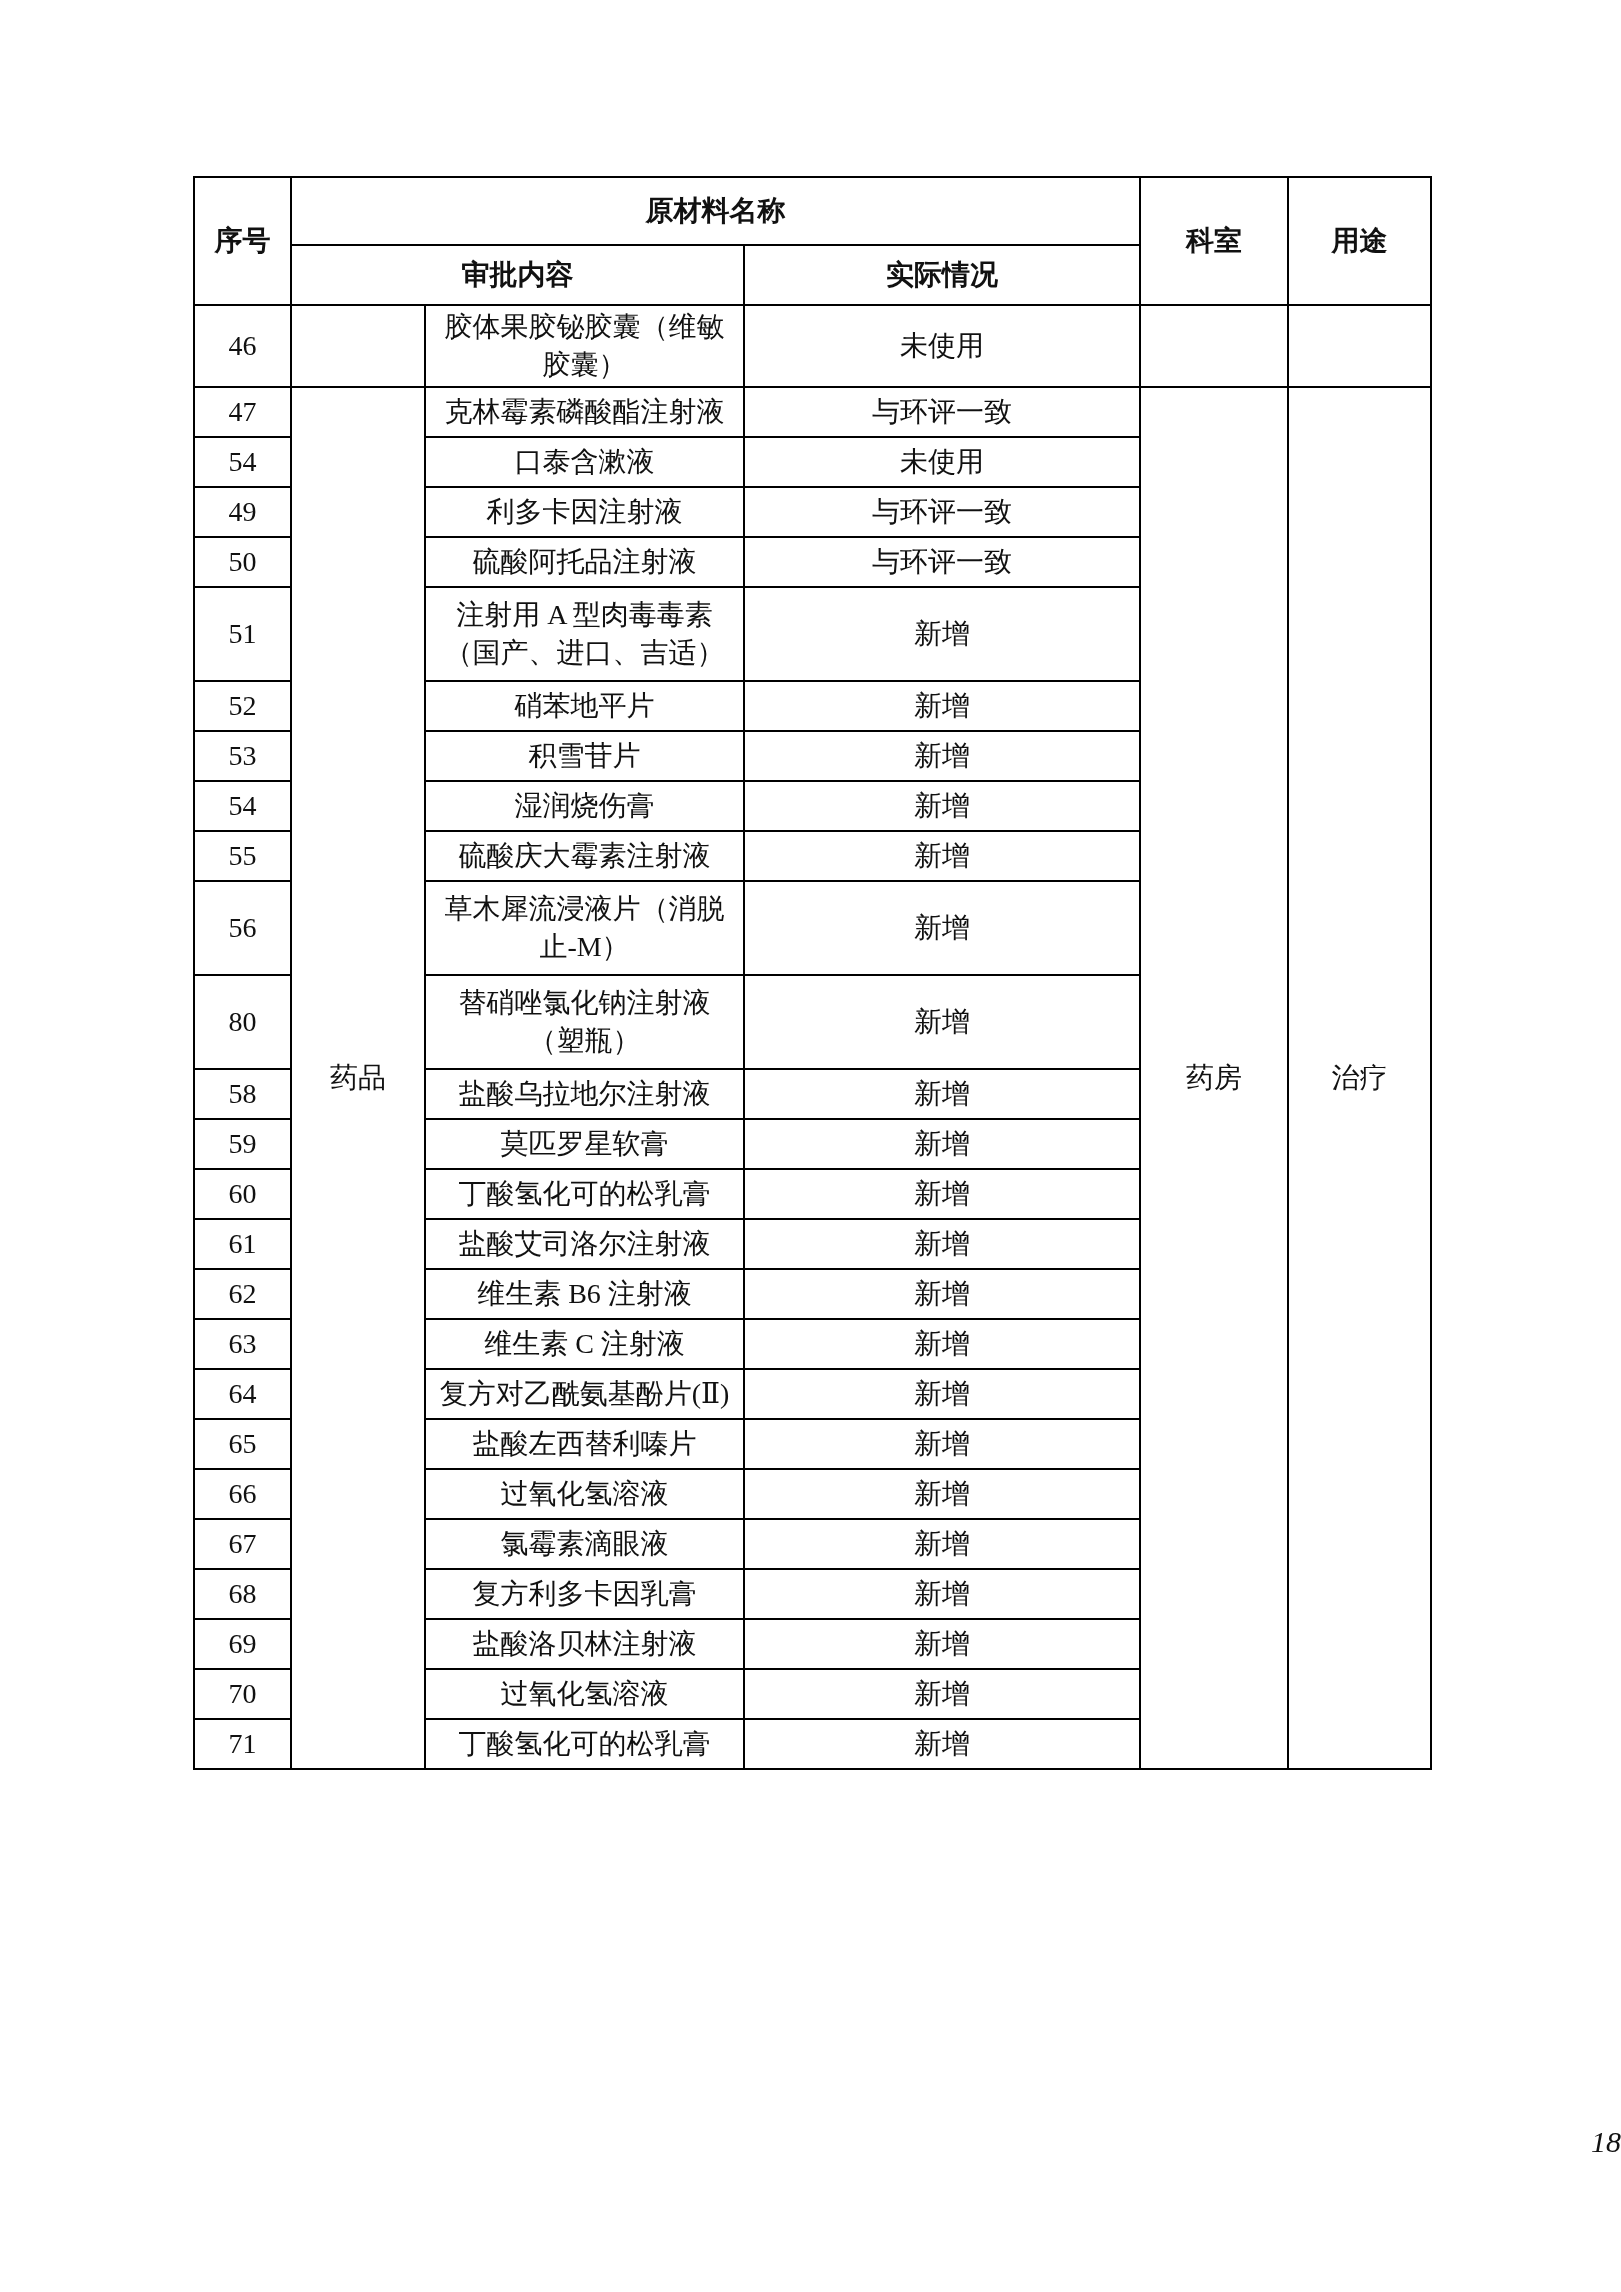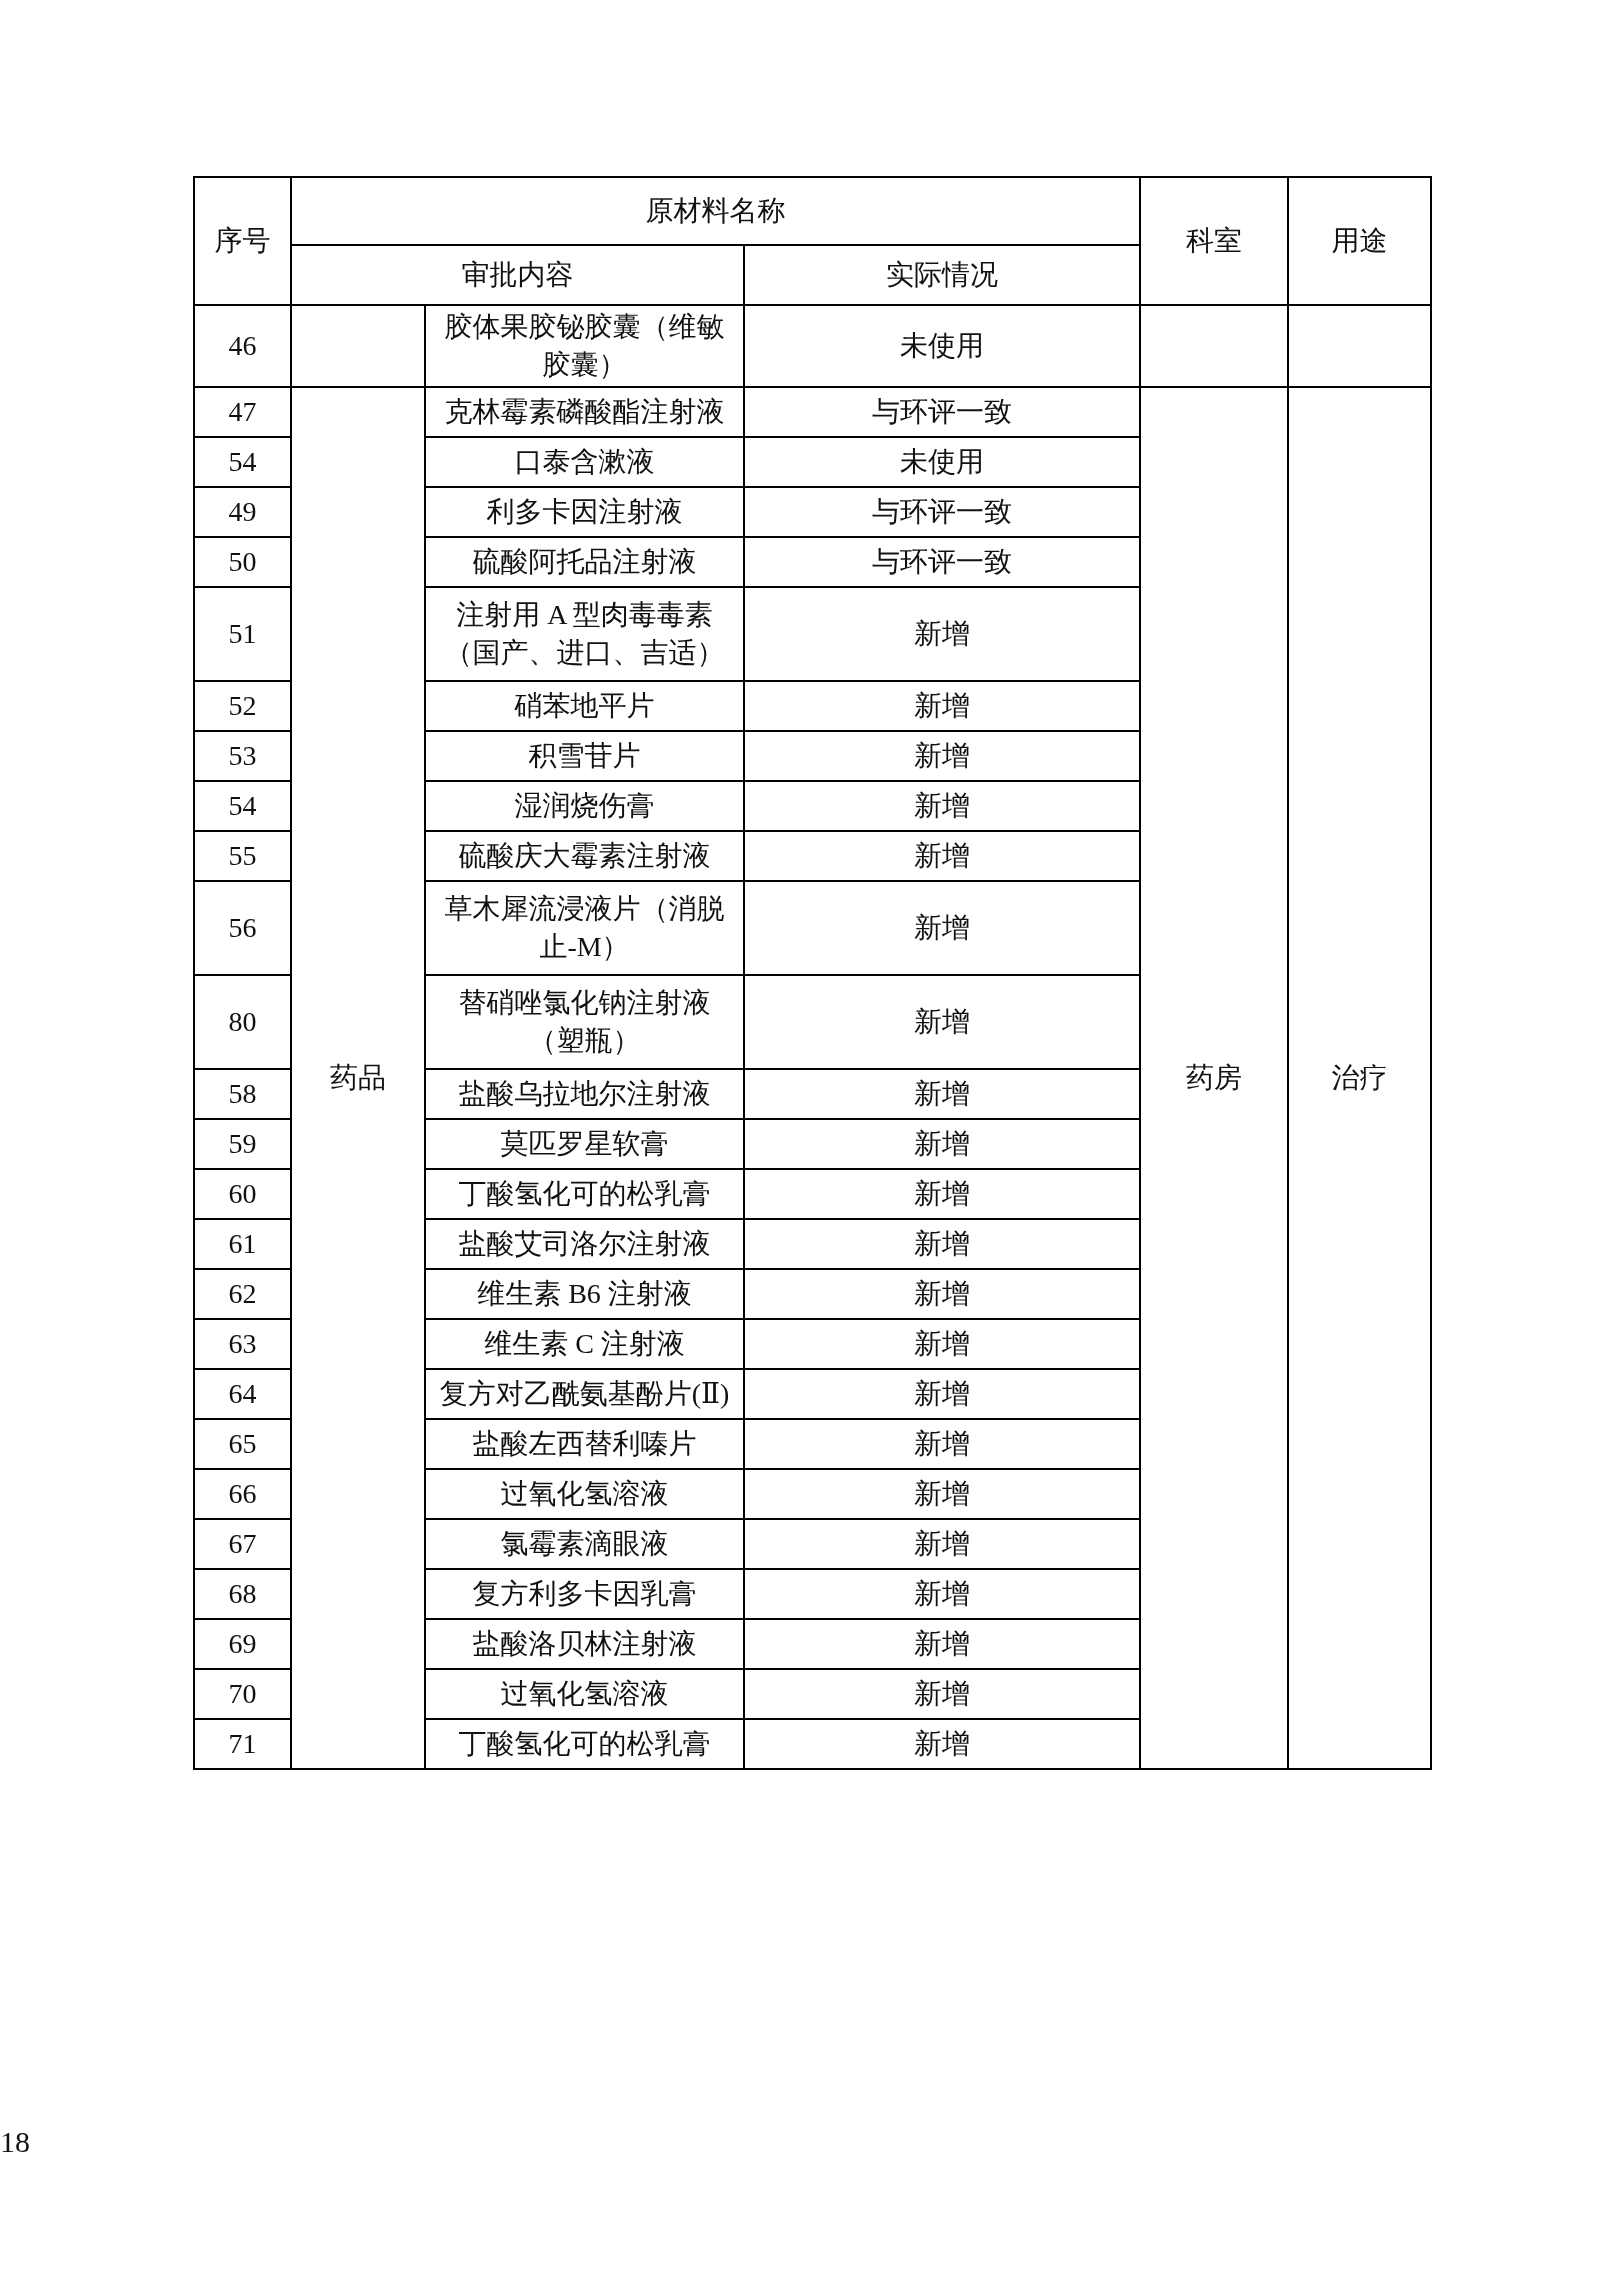--- a/index.html
+++ b/index.html
@@ -21,33 +21,34 @@
   .doc-table th, .doc-table td {
     border:2px solid #000000;
     text-align:center;
     vertical-align:middle;
     font-size:28px;
     line-height:1.35;
     padding:2px 7.8px;
     overflow:hidden;
     word-break:break-all;
   }
-  .doc-table th { font-weight:normal; }
+  .doc-table th { font-weight:bold; }
   tr.hrow1 { height:68px; }
   tr.hrow2 { height:60px; }
   tr.row   { height:50px; }
   tr.tall  { height:94px; }
   tr.r46   { height:80px;padding-left:24px; }
   .page-number {
     position:absolute;
     left:0; top:2125px;
     width:100%;
-    text-align:left;
+    text-align:right;
     font-size:30px;
     color:#111111;
+    font-style:italic;
   }
 </style>
 </head>
 <body>
 
 <div class="page">
 
   <table class="doc-table">
     <colgroup>
       <col style="width:97px">

